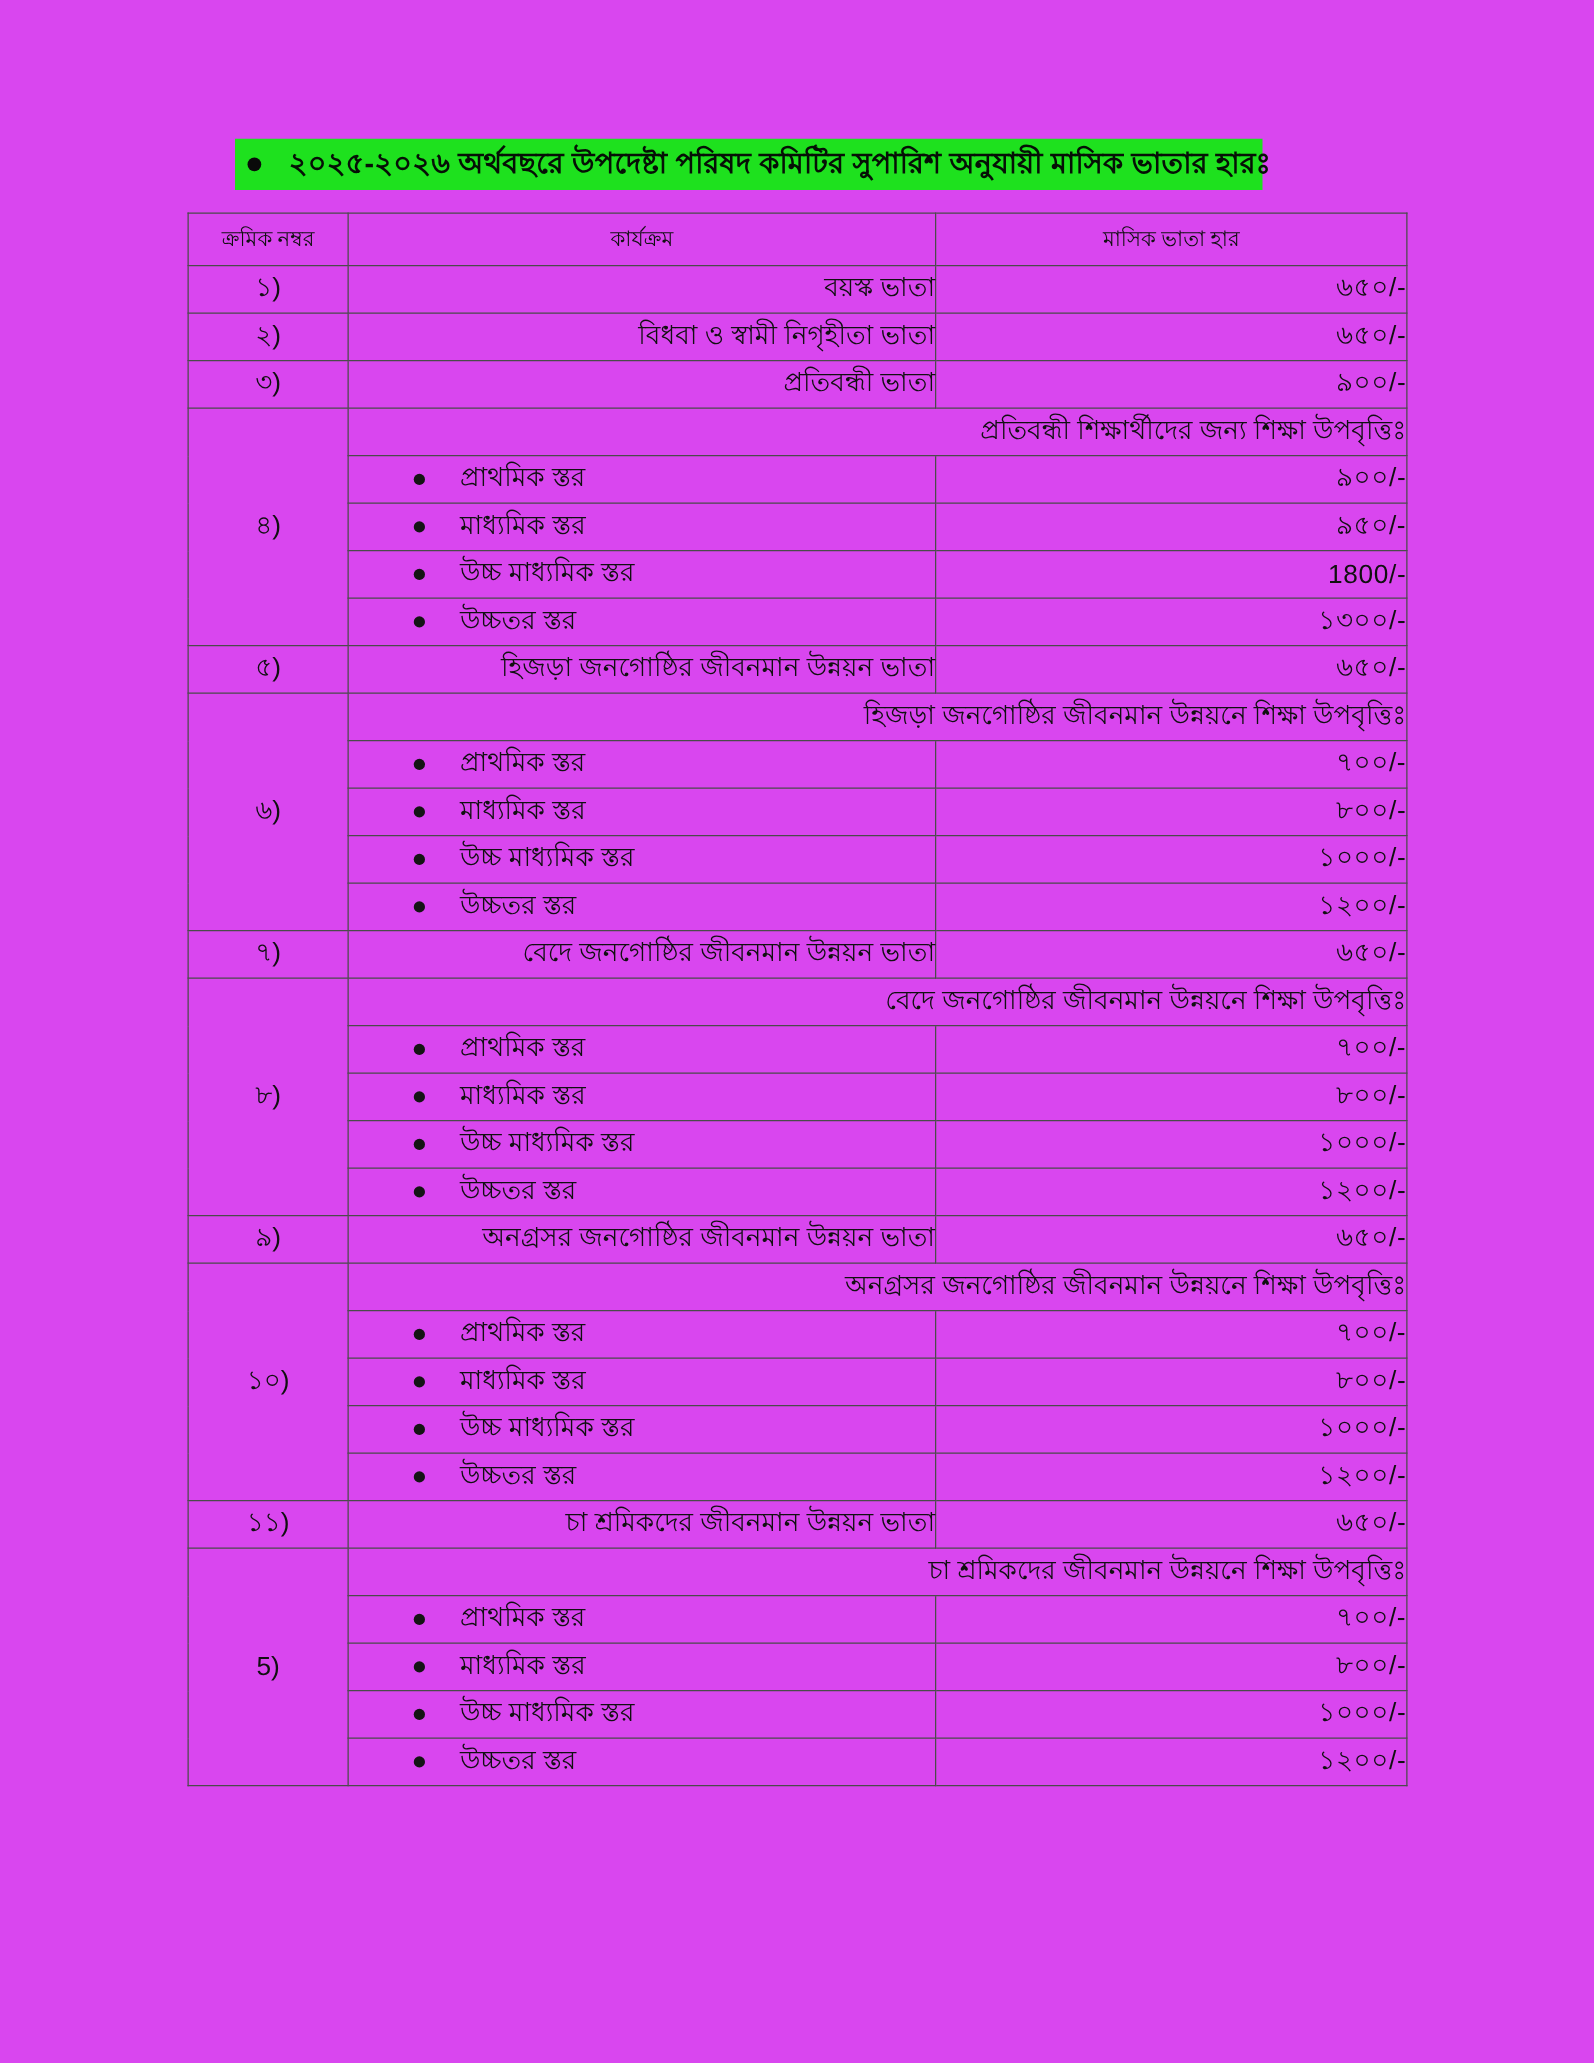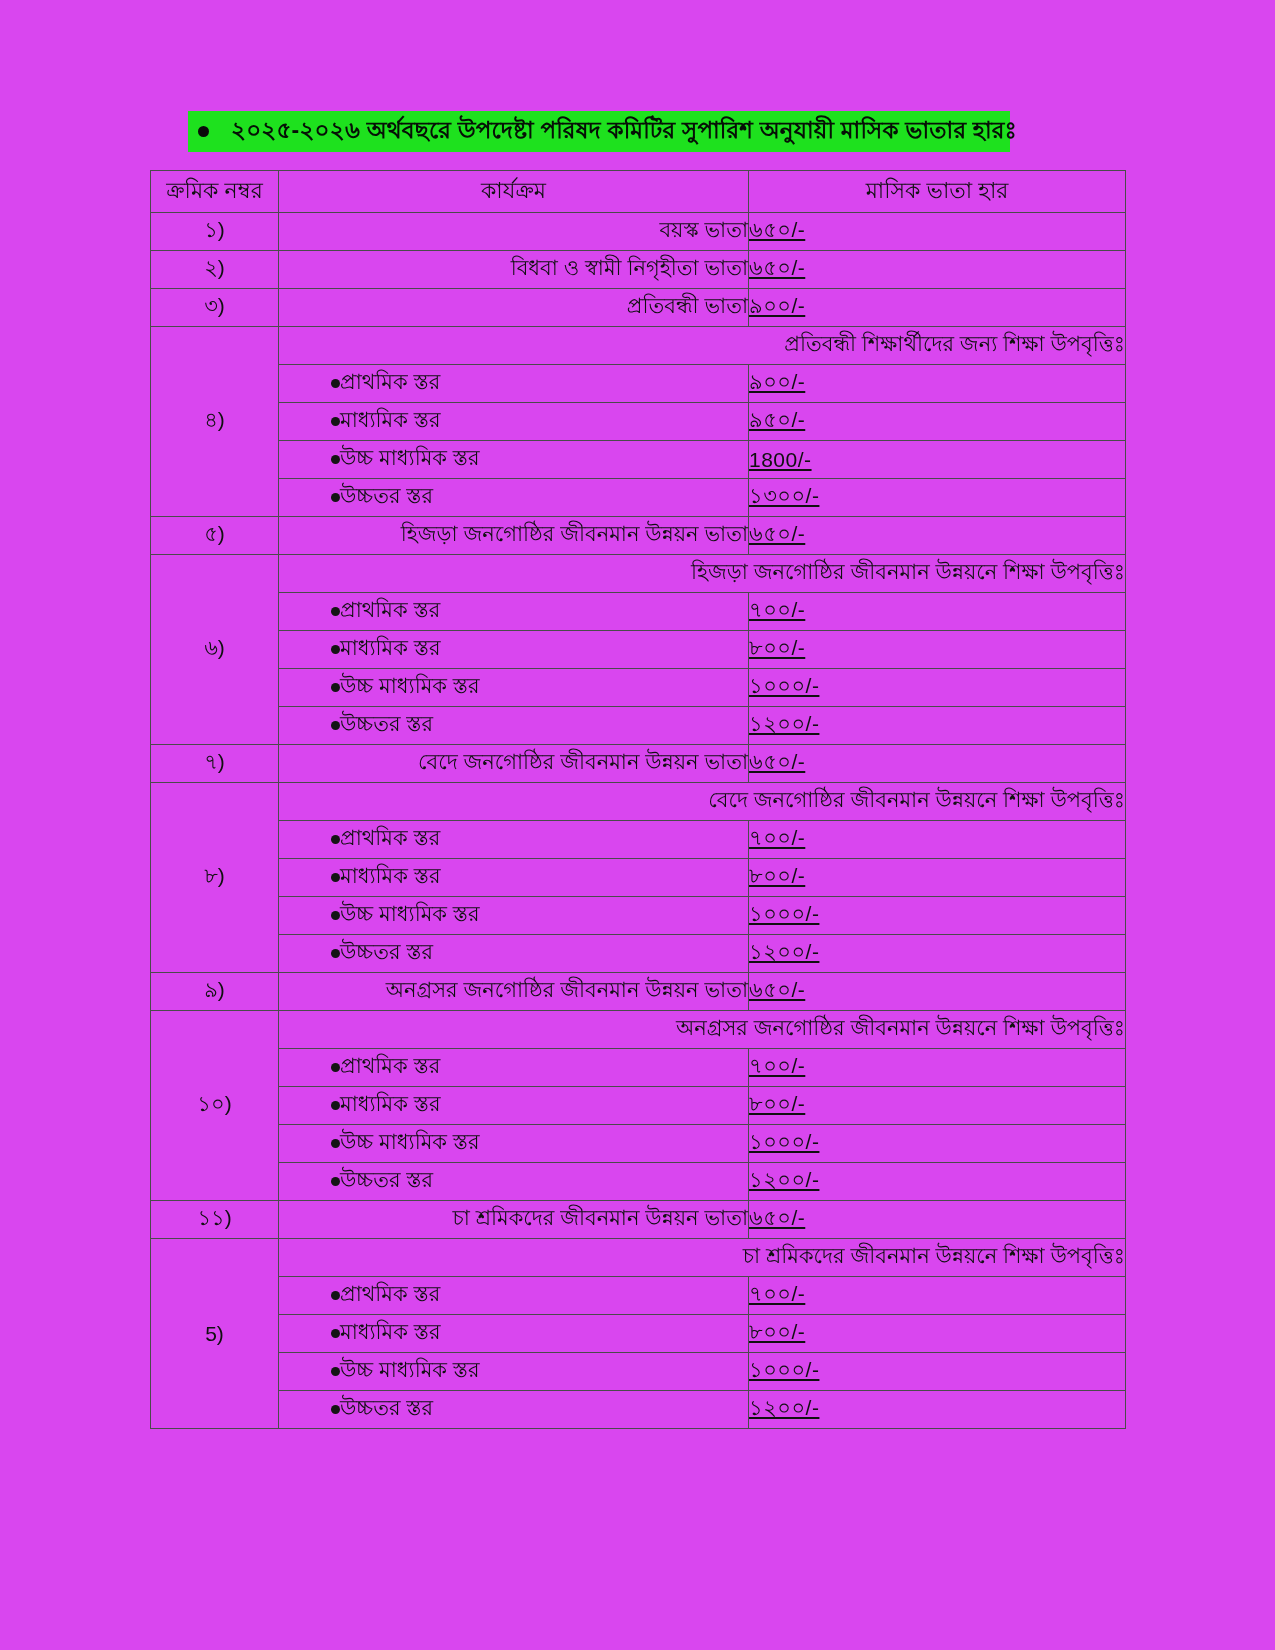--- a/index.html
+++ b/index.html
@@ -62,36 +62,38 @@
   }
   table.alw th, table.alw td {
     border: 1px solid #4b4b4b;
     box-sizing: border-box;
     padding: 0;
     font-weight: normal;
     color: #101010;
   }
   table.alw th {
     height: 42px;
-    font-size: 22px;
+    font-size: 17px;
     text-align: center;
     vertical-align: middle;
+    font-family: Liberation Serif, serif;
   }
   table.alw td { height: 38px; font-size: 21px; vertical-align: middle; }
 
   td.serial { text-align: center; font-size: 20px; }
   td.gserial { vertical-align: top; padding-top: 6px; }
   td.program { text-align: right; padding-left: 9px; }
   td.gtitle  { text-align: right; padding-left: 9px; }
-  td.rate { text-align: left; font-size: 20px; letter-spacing: 0.5px; text-decoration: underline; }
+  td.rate { text-align: right; font-size: 20px; letter-spacing: 0.5px; }
 
   .bwrap {
     display: flex;
     align-items: center;
     padding-left: 52px;
+    gap: 28px;
   }
   .bdot {
     flex: none;
     width: 9px;
     height: 9px;
     border-radius: 50%;
     background: #141414;
   }
 </style>
 </head>

